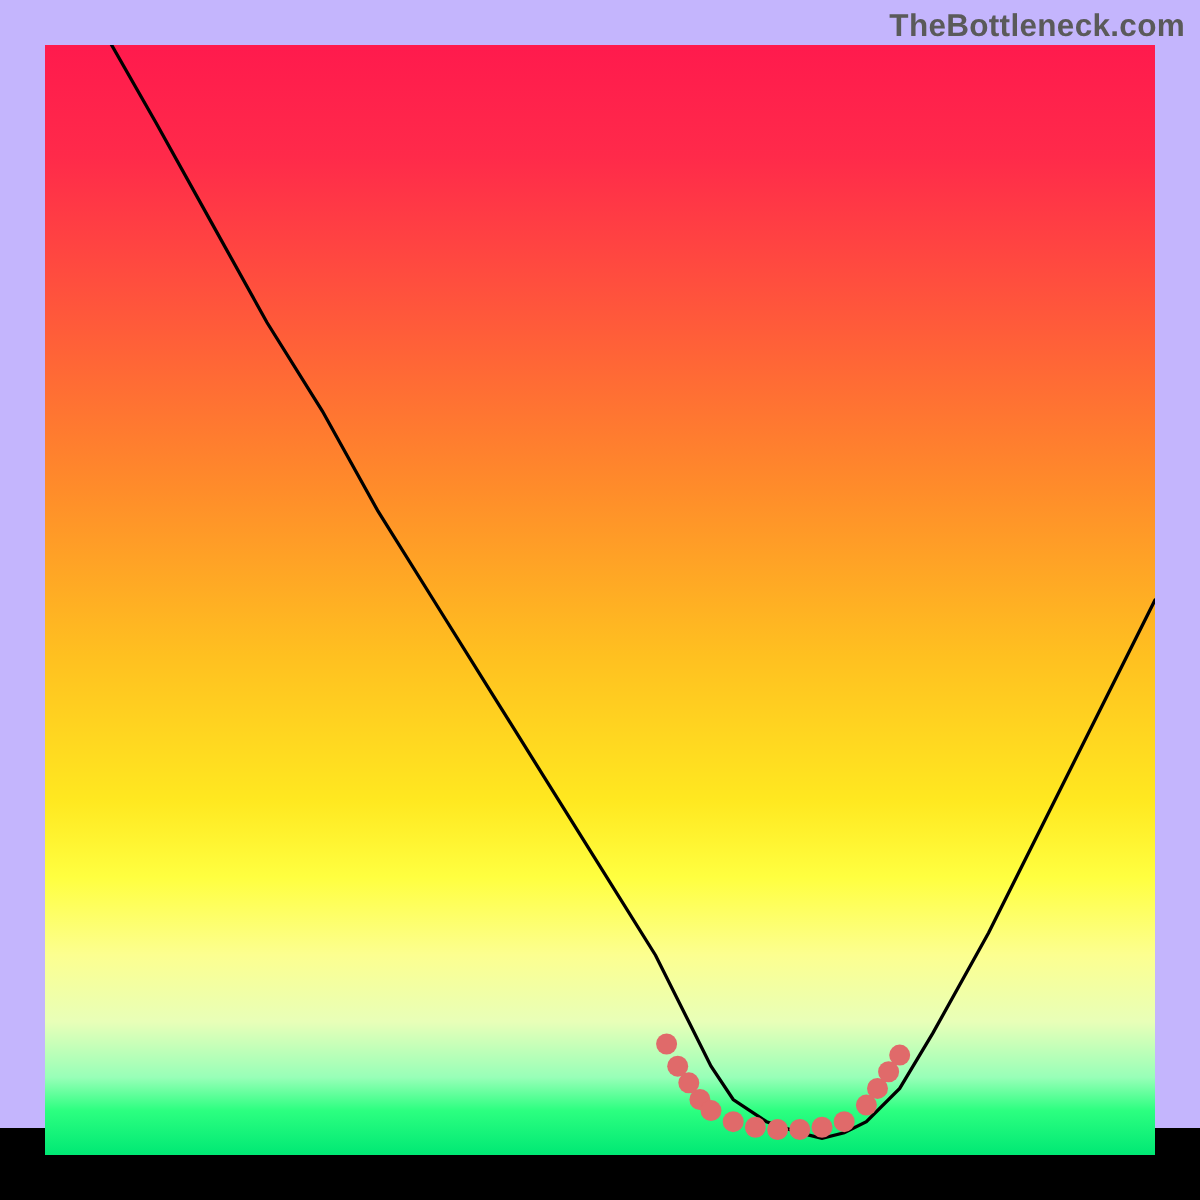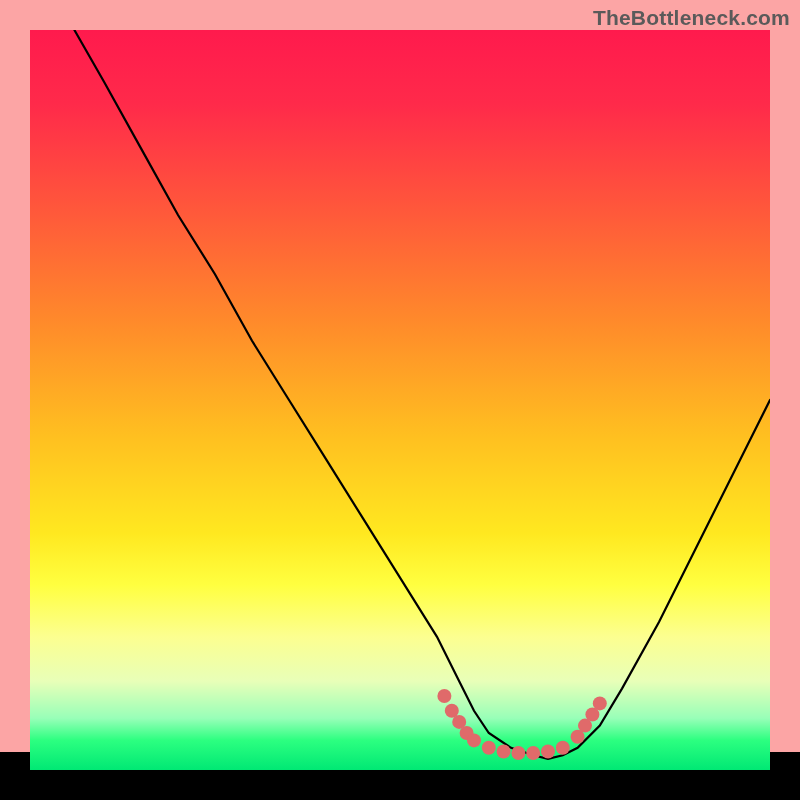--- a/index.html
+++ b/index.html
@@ -8,21 +8,21 @@
     width: 800px;
     height: 800px;
     background: #000;
     font-family: Arial, Helvetica, sans-serif;
     overflow: hidden;
   }
   .frame {
     position: relative;
     width: 800px;
     height: 752px;
-    background: #fca5a5;
+    background: #c4b5fd;
   }
   .plot {
     position: absolute;
     left: 30px;
     top: 30px;
     width: 740px;
     height: 740px;
     background: linear-gradient(
       to bottom,
       #ff1a4d 0%,

